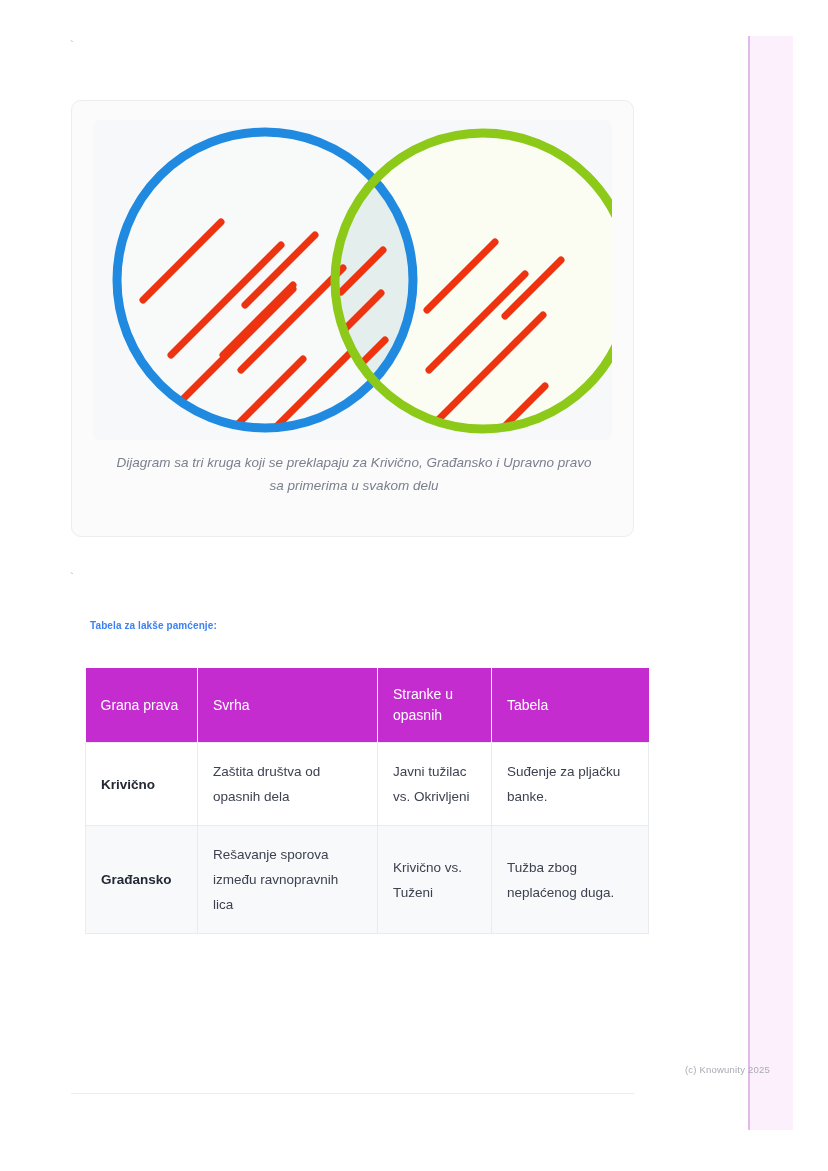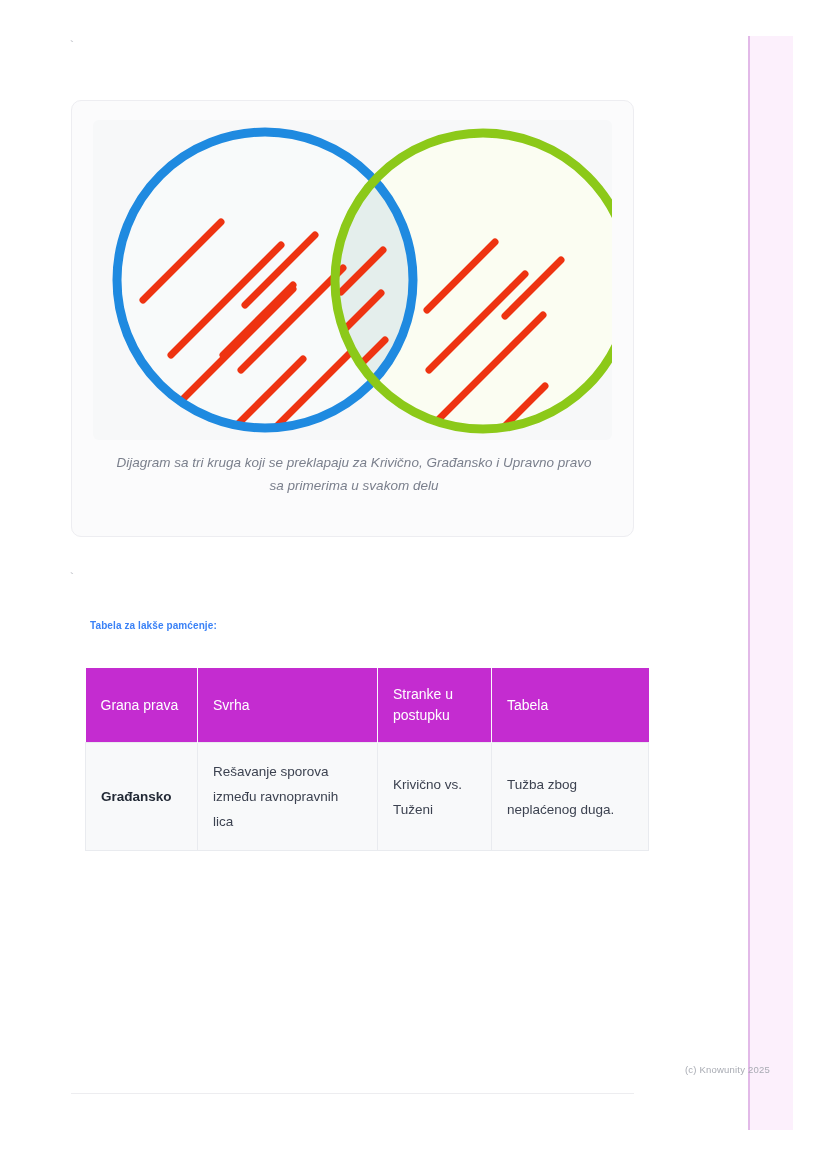--- a/index.html
+++ b/index.html
@@ -241,25 +241,31 @@
     <colgroup>
       <col class="c0">
         <col class="c1">
         <col class="c2">
         <col class="c3">
     </colgroup>
     <thead>
       <tr>
         <th>Grana prava</th>
         <th>Svrha</th>
-        <th>Stranke u postupku</th>
+        <th>Stranke u opasnih</th>
         <th>Tabela</th>
       </tr>
     </thead>
     <tbody>
+      <tr>
+        <td class="branch">Krivično</td>
+        <td>Zaštita društva od opasnih dela</td>
+        <td>Javni tužilac vs. Okrivljeni</td>
+        <td>Suđenje za pljačku banke.</td>
+      </tr>
       <tr class="alt">
         <td class="branch">Građansko</td>
         <td>Rešavanje sporova između ravnopravnih lica</td>
         <td>Krivično vs. Tuženi</td>
         <td>Tužba zbog neplaćenog duga.</td>
       </tr>
     </tbody>
   </table>
 
   <div id="bottom-divider"></div>

